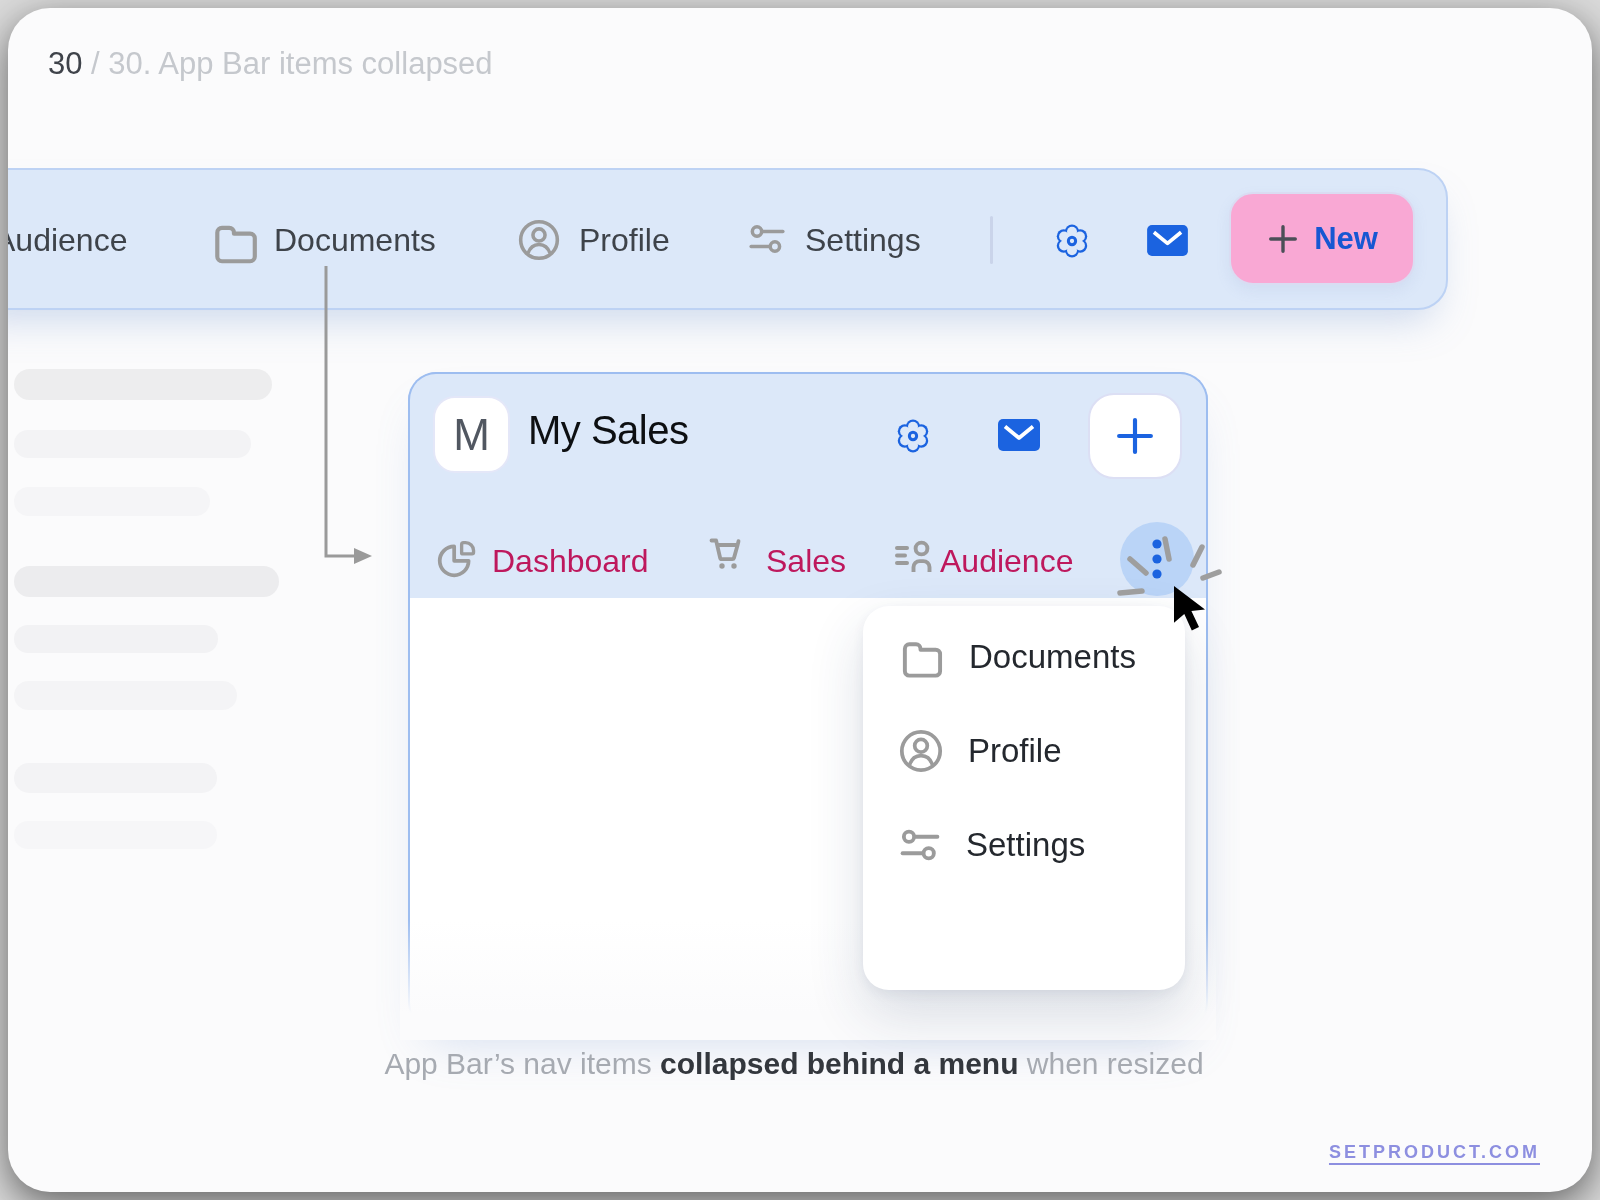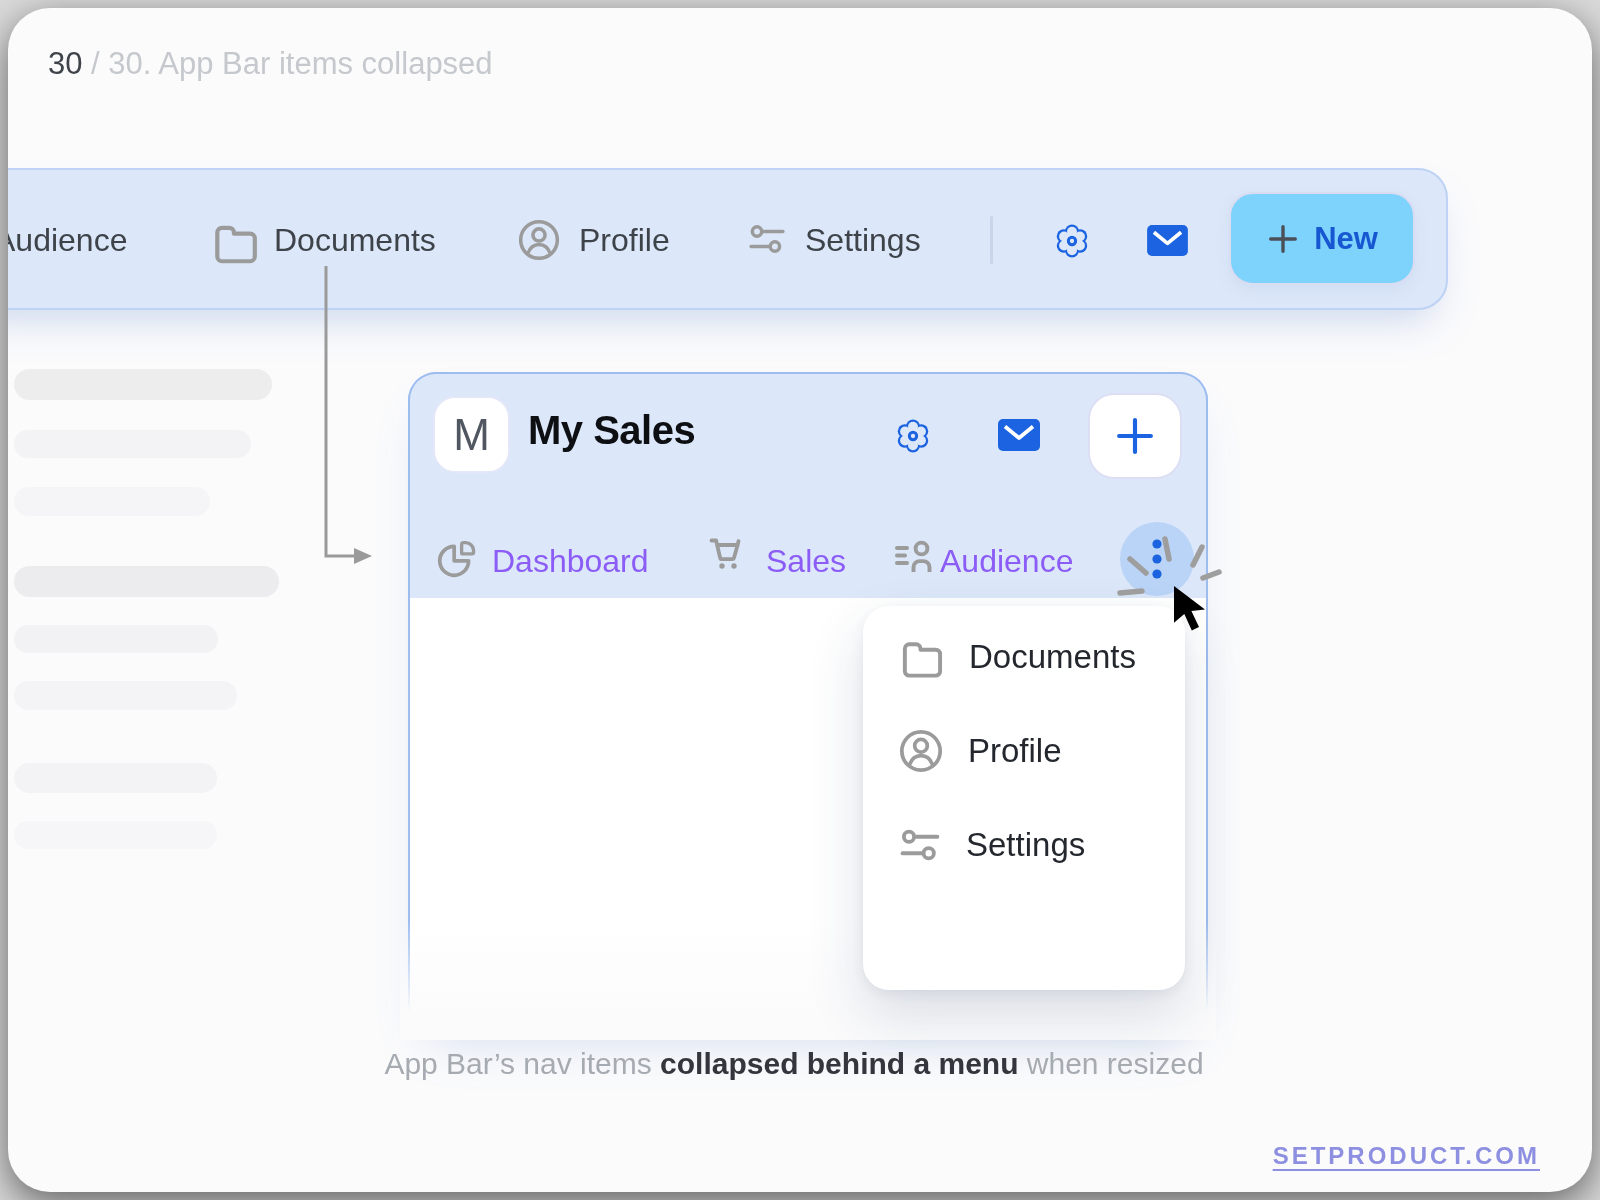--- a/index.html
+++ b/index.html
@@ -26,59 +26,59 @@
   .skel.s8 { top:813px; width:203px; height:28px; background:#f6f6f8; }
 
   
   .appbar-bg { position:absolute; left:-50px; top:160px; width:1490px; height:142px;
                background:#dce8f9; border:2px solid #bdd2f4; border-radius:30px;
                box-shadow:0 22px 40px -14px rgba(110,145,205,.35); }
   .bar-label { position:absolute; top:212px; font-size:32px; line-height:40px; color:#3e434a; }
   .menu-ic { color:#9b9b9b; position:absolute; }
   .blue-ic { color:#1b63e0; position:absolute; }
   .divider { position:absolute; left:982px; top:208px; width:3px; height:48px; background:#cad4ea; border-radius:2px; }
-  .new-btn { position:absolute; left:1221px; top:184px; width:186px; height:93px; background:#7dd3fc;
+  .new-btn { position:absolute; left:1221px; top:184px; width:186px; height:93px; background:#f9a8d4;
              border:2px solid #dadcf2; border-radius:24px; display:flex; align-items:center;
              justify-content:center; gap:14px; box-shadow:0 6px 14px rgba(130,150,200,.12); cursor:pointer; }
   .new-btn .lbl { color:#1757d2; font-size:31px; font-weight:700; }
 
   
   .connector { position:absolute; left:300px; top:248px; }
 
   
   .card-shell { position:absolute; left:400px; top:364px; width:800px; height:660px;
                 background:#fff; border:2px solid #9dbdf0; border-radius:30px;
                 box-shadow:0 26px 50px -20px rgba(110,145,205,.30); }
   .card-head { position:absolute; left:400px; top:364px; width:800px; height:226px;
                background:#dce8f9; border-radius:28px 28px 0 0; border:2px solid #9dbdf0; border-bottom:none; }
   .avatar { position:absolute; left:425px; top:388px; width:77px; height:77px; background:#fff;
             border:2px solid #e4e7f8; border-radius:22px; display:flex; align-items:center; justify-content:center;
             font-size:44px; font-weight:500; color:#515761; }
-  .card-title { position:absolute; left:520px; top:400px; font-size:40px; font-weight:700; color:#0d0f12; letter-spacing:-.5px; }
+  .card-title { position:absolute; left:520px; top:400px; font-size:40px; font-weight:400; color:#0d0f12; letter-spacing:-.5px; }
   .plus-btn { position:absolute; left:1080px; top:385px; width:94px; height:86px; background:#fff;
               border:2px solid #dcdff4; border-radius:26px; display:flex; align-items:center; justify-content:center; cursor:pointer; }
-  .nav-label { position:absolute; top:533px; font-size:32px; line-height:40px; color:#8b5cf6; }
+  .nav-label { position:absolute; top:533px; font-size:32px; line-height:40px; color:#be185d; }
   .kebab { position:absolute; left:1112px; top:514px; width:74px; height:74px; border-radius:50%;
            background:#bad4f7; display:flex; align-items:center; justify-content:center; cursor:pointer; }
   .card-fade { position:absolute; left:392px; top:912px; width:816px; height:120px;
                background:linear-gradient(to bottom, rgba(251,251,252,0) 0%, #fbfbfc 78%); }
 
   
   .dropdown { position:absolute; left:855px; top:598px; width:322px; height:384px; background:#fff;
               border-radius:26px; box-shadow:0 24px 55px rgba(40,60,100,.16), 0 4px 12px rgba(40,60,100,.07);
               padding-top:4px; }
   .dd-item { position:relative; height:94px; display:flex; align-items:center; padding-left:35px; gap:24px; cursor:pointer; }
   .dd-item .lbl { font-size:33px; color:#24282e; }
   .dd-item .ic { color:#9b9b9b; flex:0 0 auto; }
 
   
   .caption { position:absolute; left:0; right:24px; top:1036px; text-align:center; font-size:30px; line-height:40px;padding-left:12px; }
   .caption .dim { color:#a6aab1; font-weight:500; }
   .caption .strong { color:#33373d; font-weight:700; }
-  .footer-link { position:absolute; right:52px; top:1134px; font-size:24px; font-weight:700;
+  .footer-link { position:absolute; right:52px; top:1134px; font-size:18px; font-weight:700;
                  letter-spacing:3px; color:#8d8fe0; text-decoration:underline;
                  text-underline-offset:5px; text-decoration-thickness:2px; cursor:pointer; }
 
   .cursor-burst { position:absolute; left:1106px; top:522px; }
   svg { display:block; }
 </style>
 </head>
 <body>
 
 <svg width="0" height="0" style="position:absolute">

